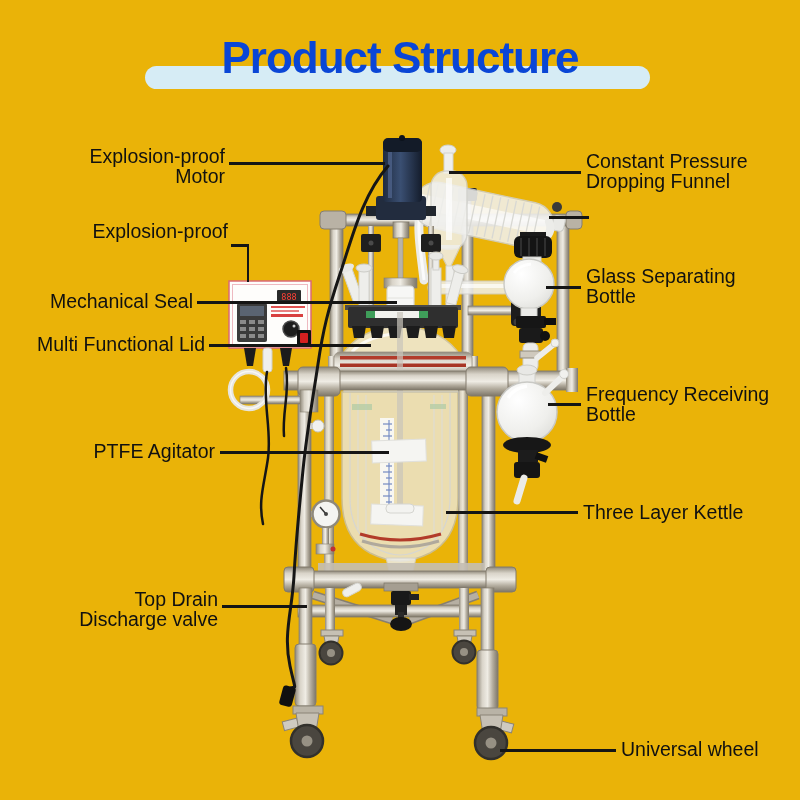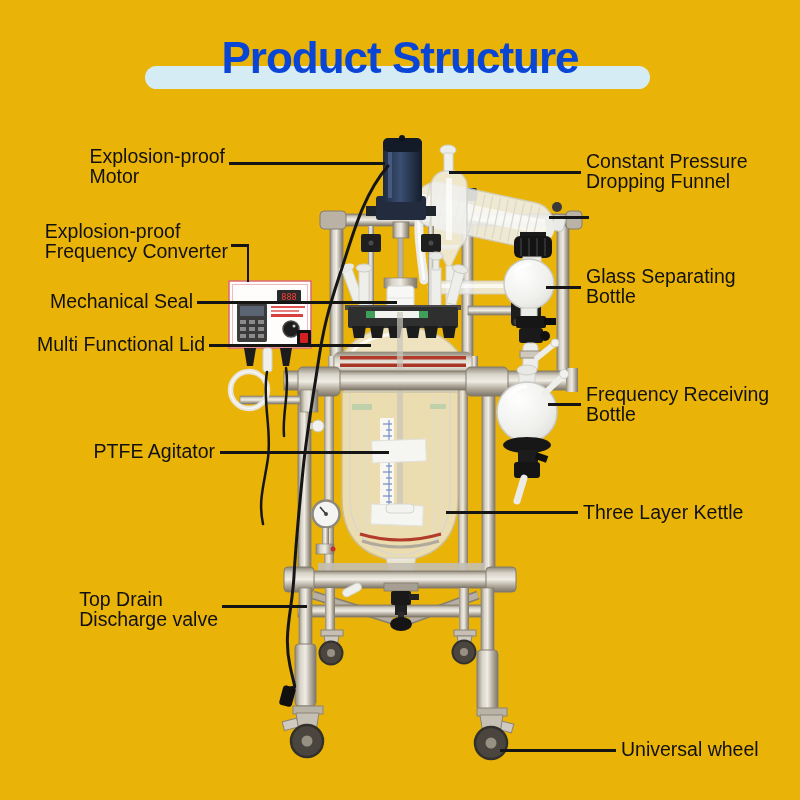--- a/index.html
+++ b/index.html
@@ -3,21 +3,21 @@
 <meta charset="utf-8">
 <style>
   html,body{margin:0;padding:0;background:#fff;}
   .stage{position:relative;width:800px;height:800px;background:#eab308;overflow:hidden;
          font-family:"Liberation Sans",sans-serif;}
   .band{position:absolute;left:145px;top:66px;width:505px;height:23px;border-radius:12px;
         background:#d6ecf5;}
   .title{position:absolute;left:150px;top:33px;width:500px;text-align:center;
          font-size:44px;font-weight:bold;color:#0a46d6;letter-spacing:-1px;}
   .lbl{position:absolute;font-size:19.5px;line-height:20px;color:#111;white-space:nowrap;}
-  .ra{}
+  .ra{text-align:right;}
   .lead{position:absolute;height:2.6px;background:#151515;}
   .leadv{position:absolute;width:2.6px;background:#151515;}
   svg{position:absolute;left:0;top:0;}
 </style>
 </head>
 <body>
 
 <div class="stage">
 
   <div class="band"></div>
@@ -374,21 +374,21 @@
   <div class="lead" style="left:549px;top:216px;width:40px"></div>
   <div class="lead" style="left:546px;top:286px;width:35px"></div>
   <div class="lead" style="left:548px;top:403px;width:33px"></div>
   <div class="lead" style="left:446px;top:511px;width:132px"></div>
   <div class="lead" style="left:500px;top:749px;width:116px"></div>
 
   <div class="lbl ra" style="right:575px;top:146px">
     <span>Explosion-proof</span><br><span>Motor</span>
   </div>
   <div class="lbl ra" style="right:572px;top:221px">
-    <span>Explosion-proof</span><br><span>Frequency Converter</span>
+    <span>Explosion-proof</span><br>
   </div>
   <div class="lbl ra" style="right:607px;top:291px">
     <span>Mechanical Seal</span>
   </div>
   <div class="lbl ra" style="right:595px;top:334px">
     <span>Multi Functional Lid</span>
   </div>
   <div class="lbl ra" style="right:585px;top:441px">
     <span>PTFE Agitator</span>
   </div>

